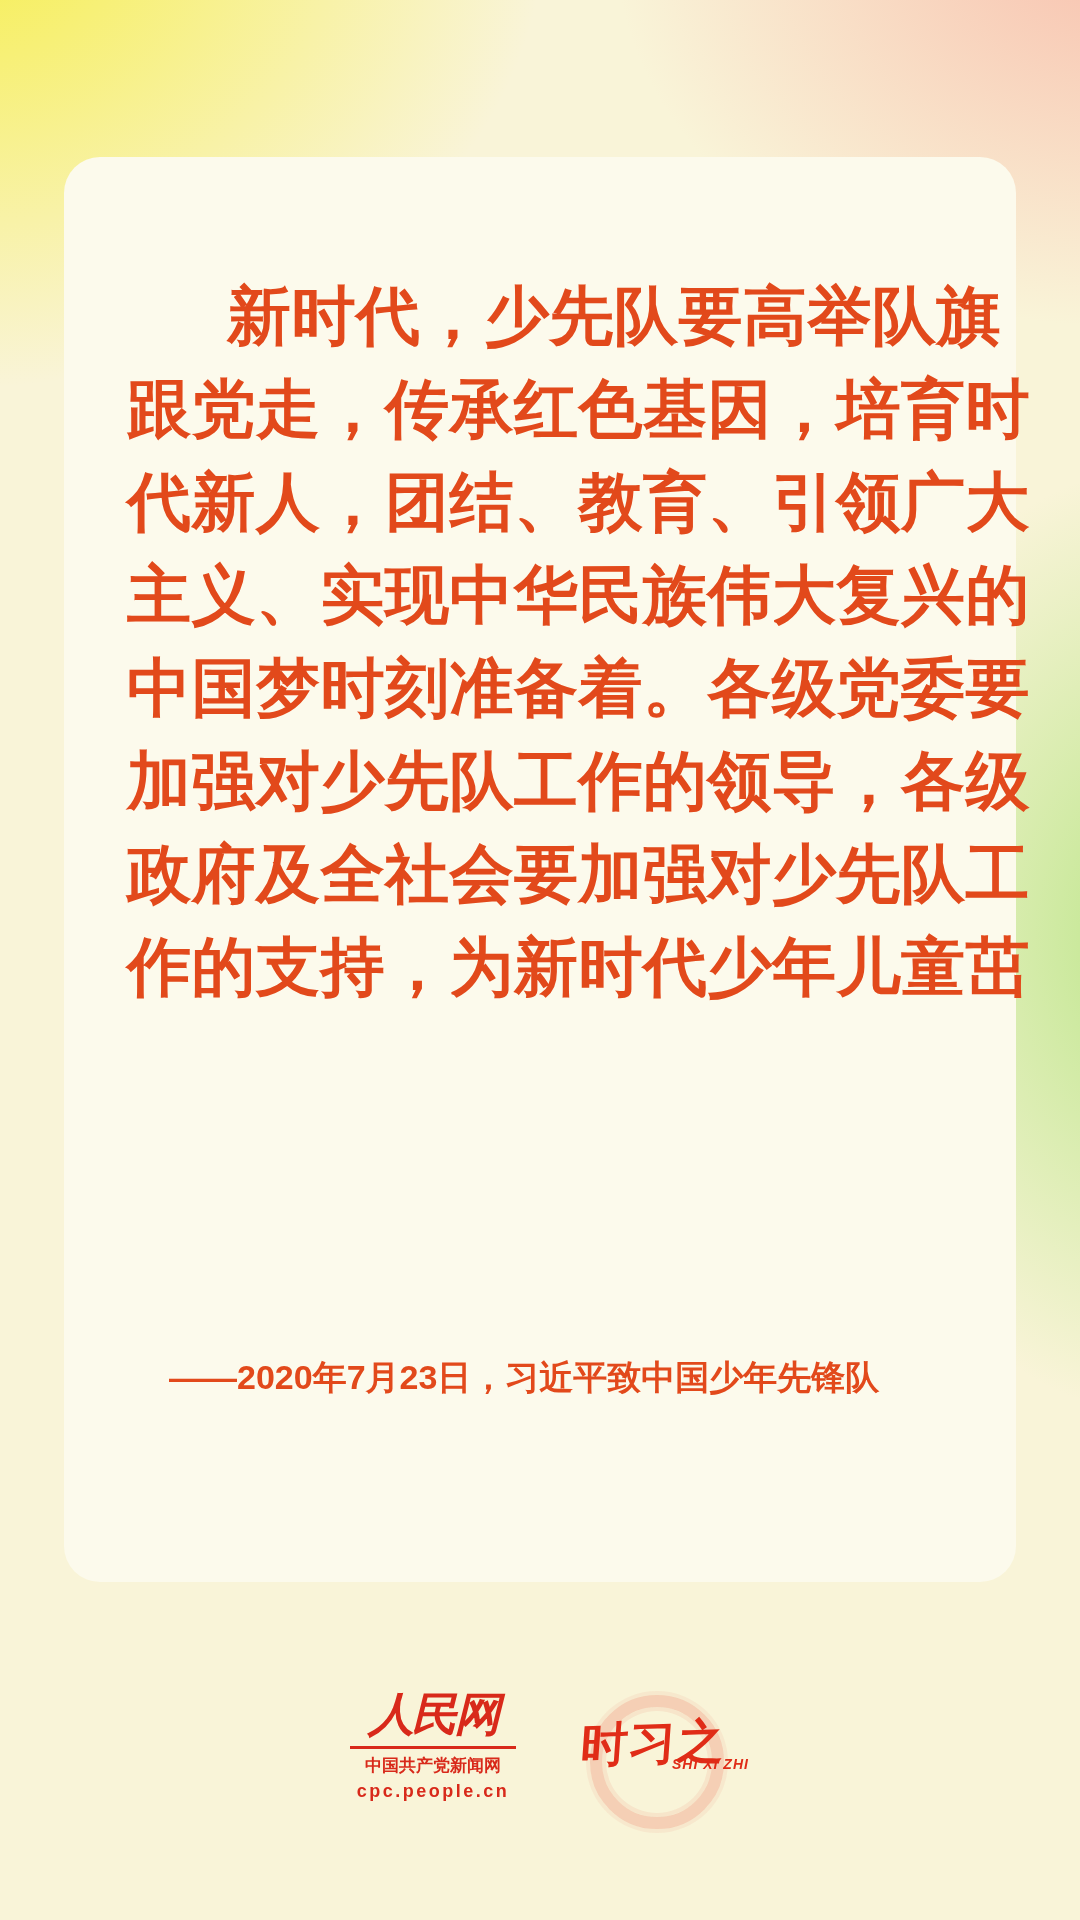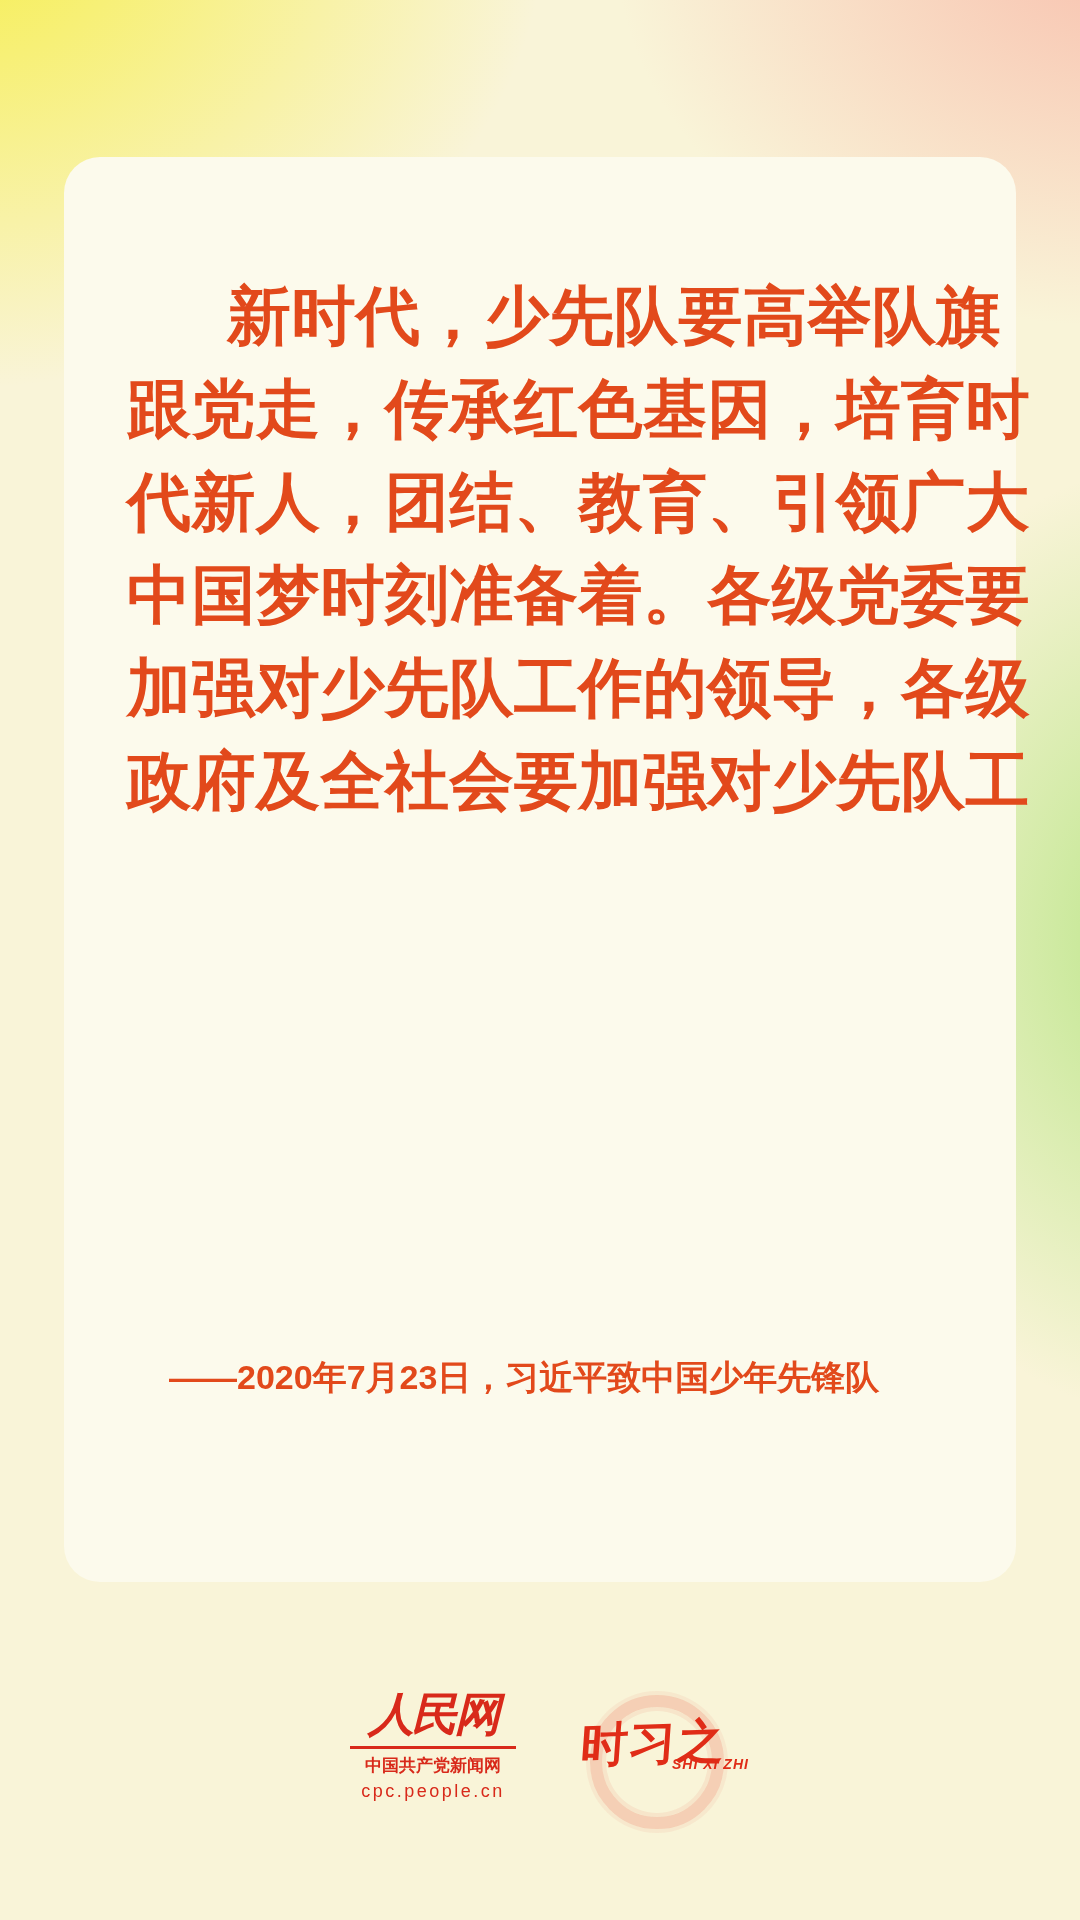--- a/index.html
+++ b/index.html
@@ -78,21 +78,21 @@
   .pmw-cpc {
     margin-top: 5px;
     font-size: 17px;
     font-weight: 700;
     white-space: nowrap;
     letter-spacing: 0px;
   }
   .pmw-url {
     margin-top: 4px;
     font-size: 18px;
-    font-weight: 400;
+    font-weight: 700;
     letter-spacing: 2.5px;
     white-space: nowrap;
   }
   .sxz {
     position: absolute;
     left: 575px;
     top: 1690px;
     width: 160px;
     height: 130px;
   }
@@ -131,23 +131,25 @@
 </style>
 </head>
 <body>
 
 <div class="card"></div>
 
 <div class="quote">
   <div class="qline indent">新时代，少先队要高举队旗</div>
   <div class="qline">跟党走，传承红色基因，培育时</div>
   <div class="qline">代新人，团结、教育、引领广大</div>
+  <div class="qline">主义、实现中华民族伟大复兴的</div>
   <div class="qline">中国梦时刻准备着。各级党委要</div>
   <div class="qline">加强对少先队工作的领导，各级</div>
   <div class="qline">政府及全社会要加强对少先队工</div>
+  <div class="qline">作的支持，为新时代少年儿童茁</div>
 </div>
 
 <div class="attribution">
   <div class="attr-line attr-indent">——2020年7月23日，习近平致中国少年先锋队</div>
 </div>
 
 <div class="pmw">
   <div class="pmw-script">人民网</div>
   <div class="pmw-line"></div>
   <div class="pmw-cpc">中国共产党新闻网</div>

